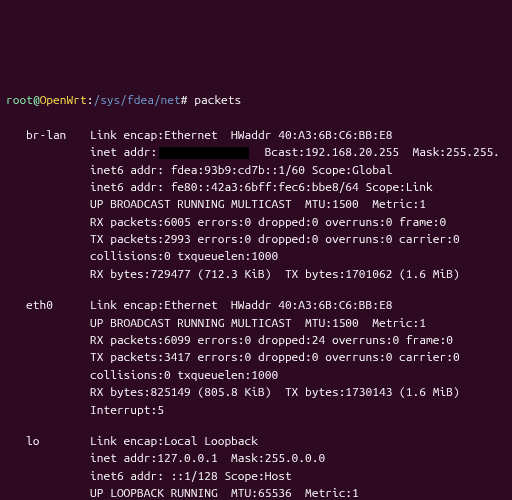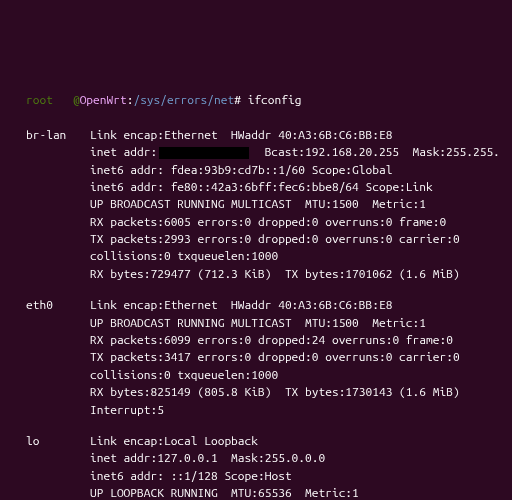--- a/index.html
+++ b/index.html
@@ -8,40 +8,40 @@
       color: #ffffff;
       font-family: "Ubuntu Mono", "DejaVu Sans Mono", monospace;
       font-size: 12px;
       line-height: 1.45;
       padding: 4px 6px;
       width: 512px;
       height: 500px;
       overflow: hidden;
       white-space: pre;
     }
-    .prompt-user { color: #4d7c0f; margin-left: 20px; }
-    .prompt-host { color: #f0abfc; }
+    .prompt-user { color: #86efac; }
+    .prompt-host { color: #fde047; }
     .prompt-path { color: #729fcf; }
     .line { display: block; }
     .ifname { display: inline-block; width: 64px; vertical-align: top; }
     .indent { display: inline-block; width: 64px; }
     .iface-block { margin-bottom: 14px; margin-left: 20px; }
     .censor {
       display: inline-block;
       width: 90px;
       height: 12px;
       background: #000;
       vertical-align: middle;
       margin: 0 2px;
     }
   </style>
 </head>
 <body>
 
 
 
 <div>
-<span class="line"><span class="prompt-user">root</span><span class="prompt-user">@</span><span class="prompt-host">OpenWrt</span><span>:</span><span class="prompt-path">/sys/errors/net</span><span># </span><span>ifconfig</span></span>
+<span class="line"><span class="prompt-user">root</span><span class="prompt-user">@</span><span class="prompt-host">OpenWrt</span><span>:</span><span class="prompt-path">/sys/fdea/net</span><span># </span><span>packets</span></span>
 <div id="ifaces"><div class="iface-block"><span class="line"><span class="ifname">br-lan</span><span>Link encap:Ethernet  HWaddr 40:A3:6B:C6:BB:E8</span></span><span class="line"><span class="indent"></span><span>inet addr:</span><span class="censor"></span><span>  Bcast:192.168.20.255  Mask:255.255.</span></span><span class="line"><span class="indent"></span><span>inet6 addr: fdea:93b9:cd7b::1/60 Scope:Global</span></span><span class="line"><span class="indent"></span><span>inet6 addr: fe80::42a3:6bff:fec6:bbe8/64 Scope:Link</span></span><span class="line"><span class="indent"></span><span>UP BROADCAST RUNNING MULTICAST  MTU:1500  Metric:1</span></span><span class="line"><span class="indent"></span><span>RX packets:6005 errors:0 dropped:0 overruns:0 frame:0</span></span><span class="line"><span class="indent"></span><span>TX packets:2993 errors:0 dropped:0 overruns:0 carrier:0</span></span><span class="line"><span class="indent"></span><span>collisions:0 txqueuelen:1000</span></span><span class="line"><span class="indent"></span><span>RX bytes:729477 (712.3 KiB)  TX bytes:1701062 (1.6 MiB)</span></span></div><div class="iface-block"><span class="line"><span class="ifname">eth0</span><span>Link encap:Ethernet  HWaddr 40:A3:6B:C6:BB:E8</span></span><span class="line"><span class="indent"></span><span>UP BROADCAST RUNNING MULTICAST  MTU:1500  Metric:1</span></span><span class="line"><span class="indent"></span><span>RX packets:6099 errors:0 dropped:24 overruns:0 frame:0</span></span><span class="line"><span class="indent"></span><span>TX packets:3417 errors:0 dropped:0 overruns:0 carrier:0</span></span><span class="line"><span class="indent"></span><span>collisions:0 txqueuelen:1000</span></span><span class="line"><span class="indent"></span><span>RX bytes:825149 (805.8 KiB)  TX bytes:1730143 (1.6 MiB)</span></span><span class="line"><span class="indent"></span><span>Interrupt:5</span></span></div><div class="iface-block"><span class="line"><span class="ifname">lo</span><span>Link encap:Local Loopback</span></span><span class="line"><span class="indent"></span><span>inet addr:127.0.0.1  Mask:255.0.0.0</span></span><span class="line"><span class="indent"></span><span>inet6 addr: ::1/128 Scope:Host</span></span><span class="line"><span class="indent"></span><span>UP LOOPBACK RUNNING  MTU:65536  Metric:1</span></span></div></div>
 </div>
 
 
 
 
 </body></html>

